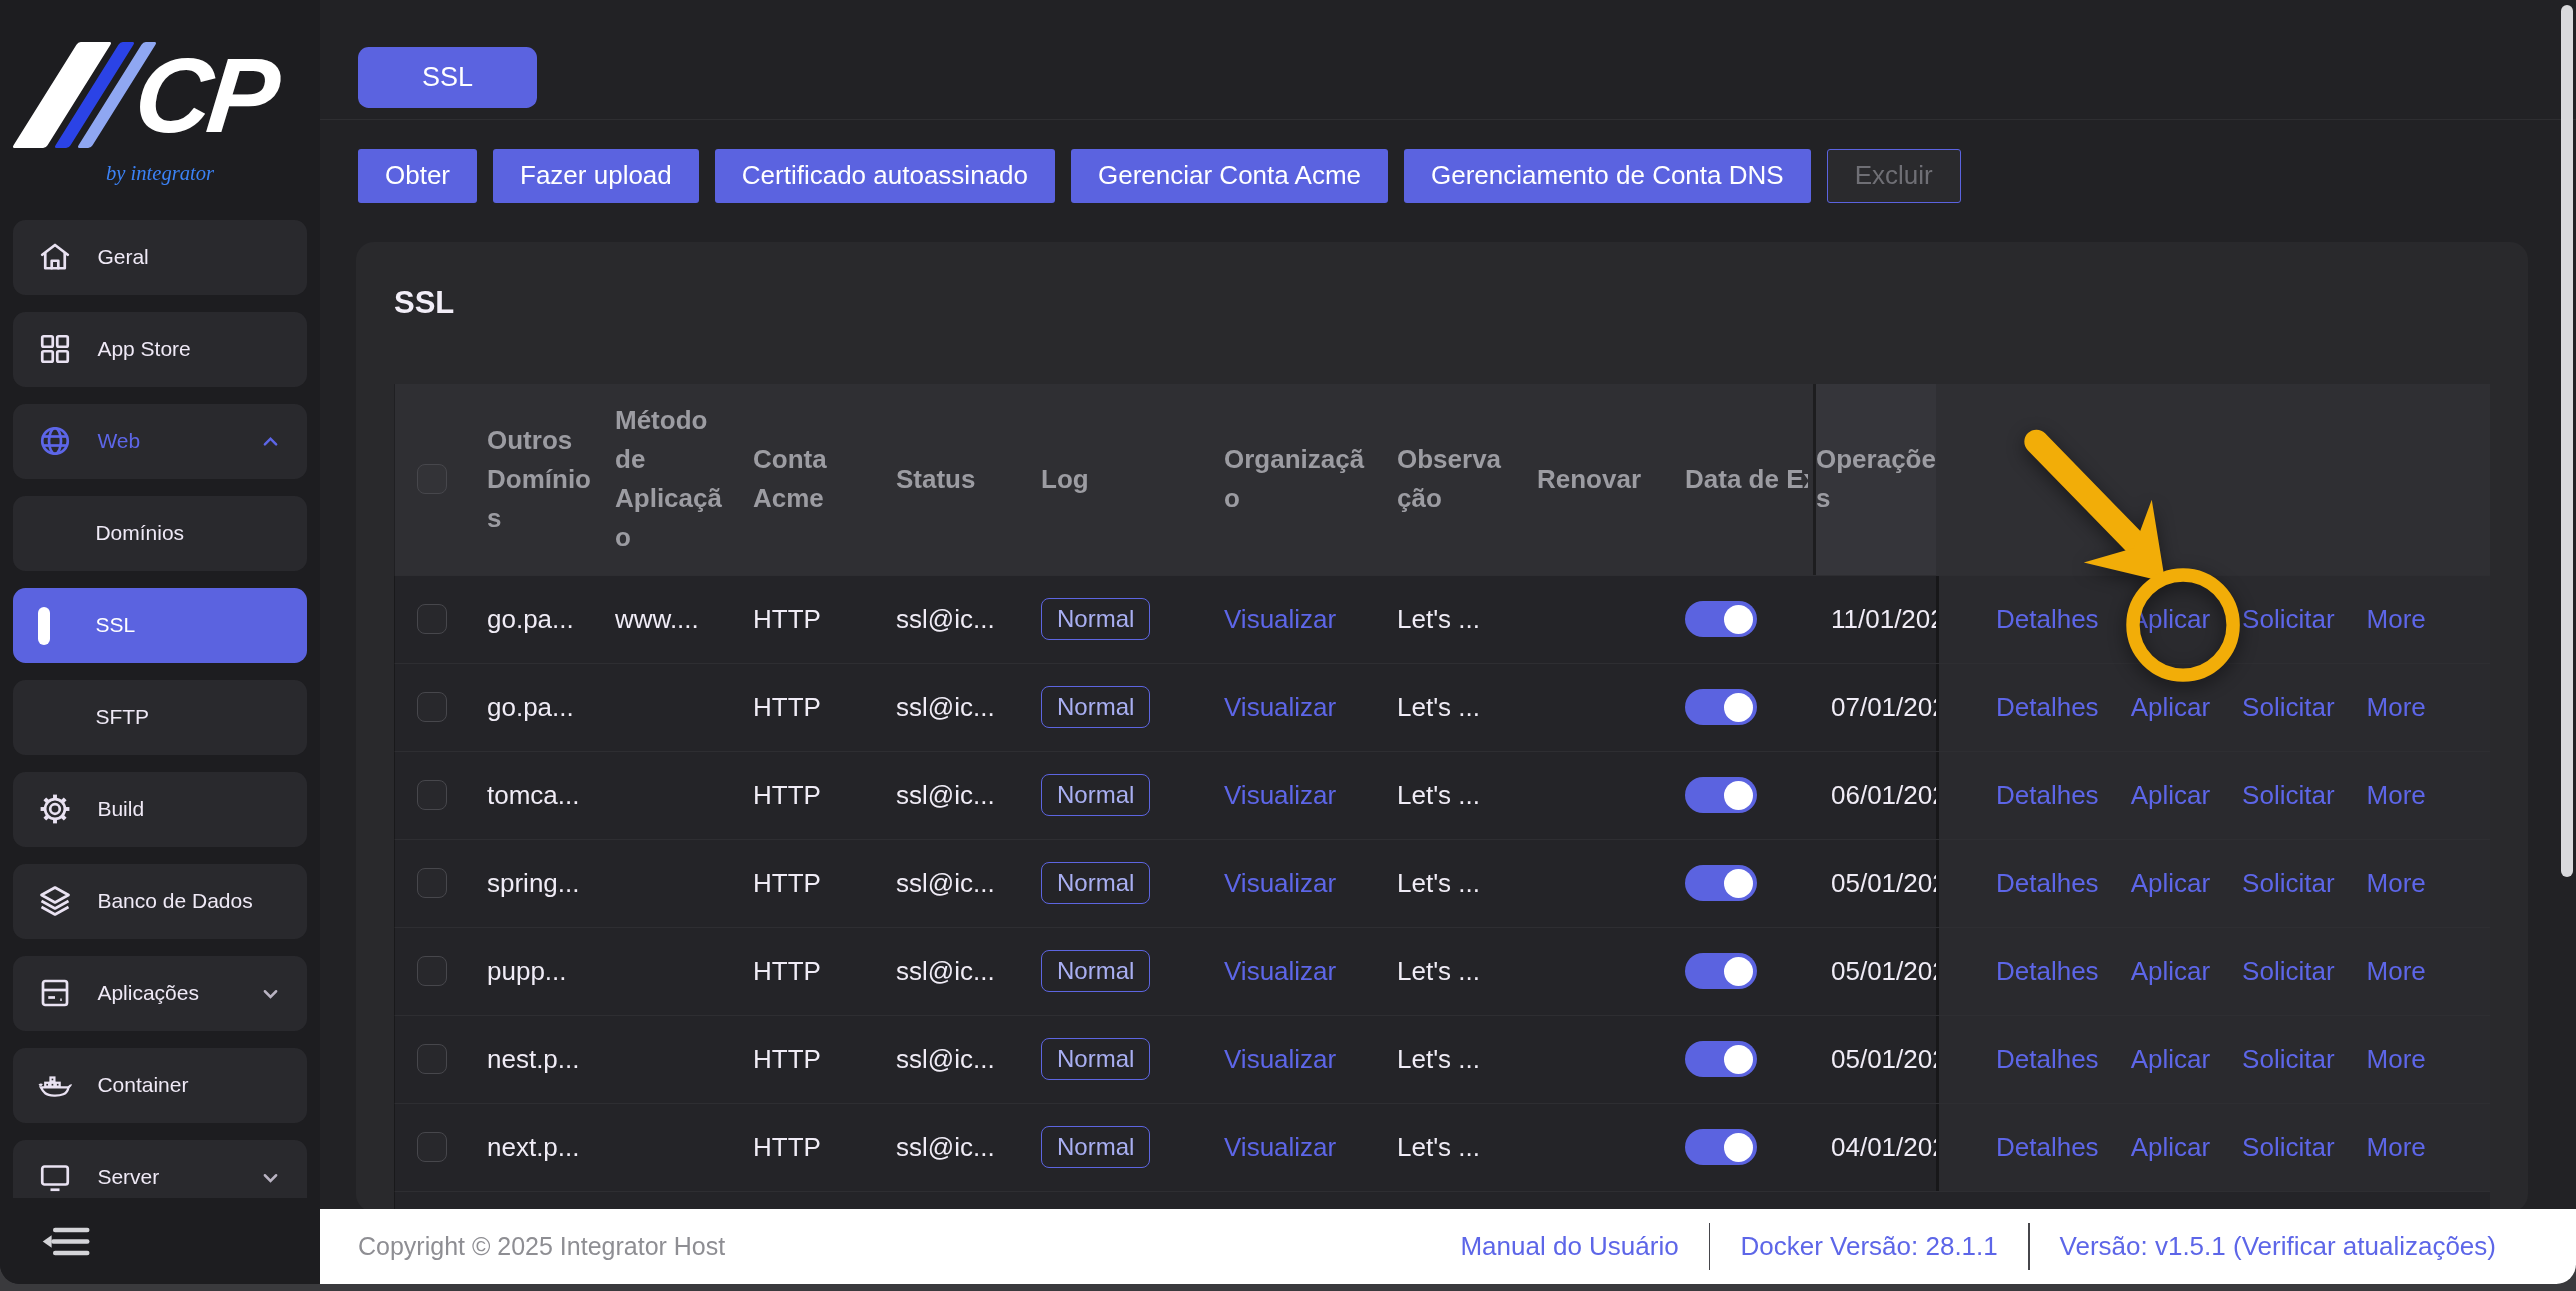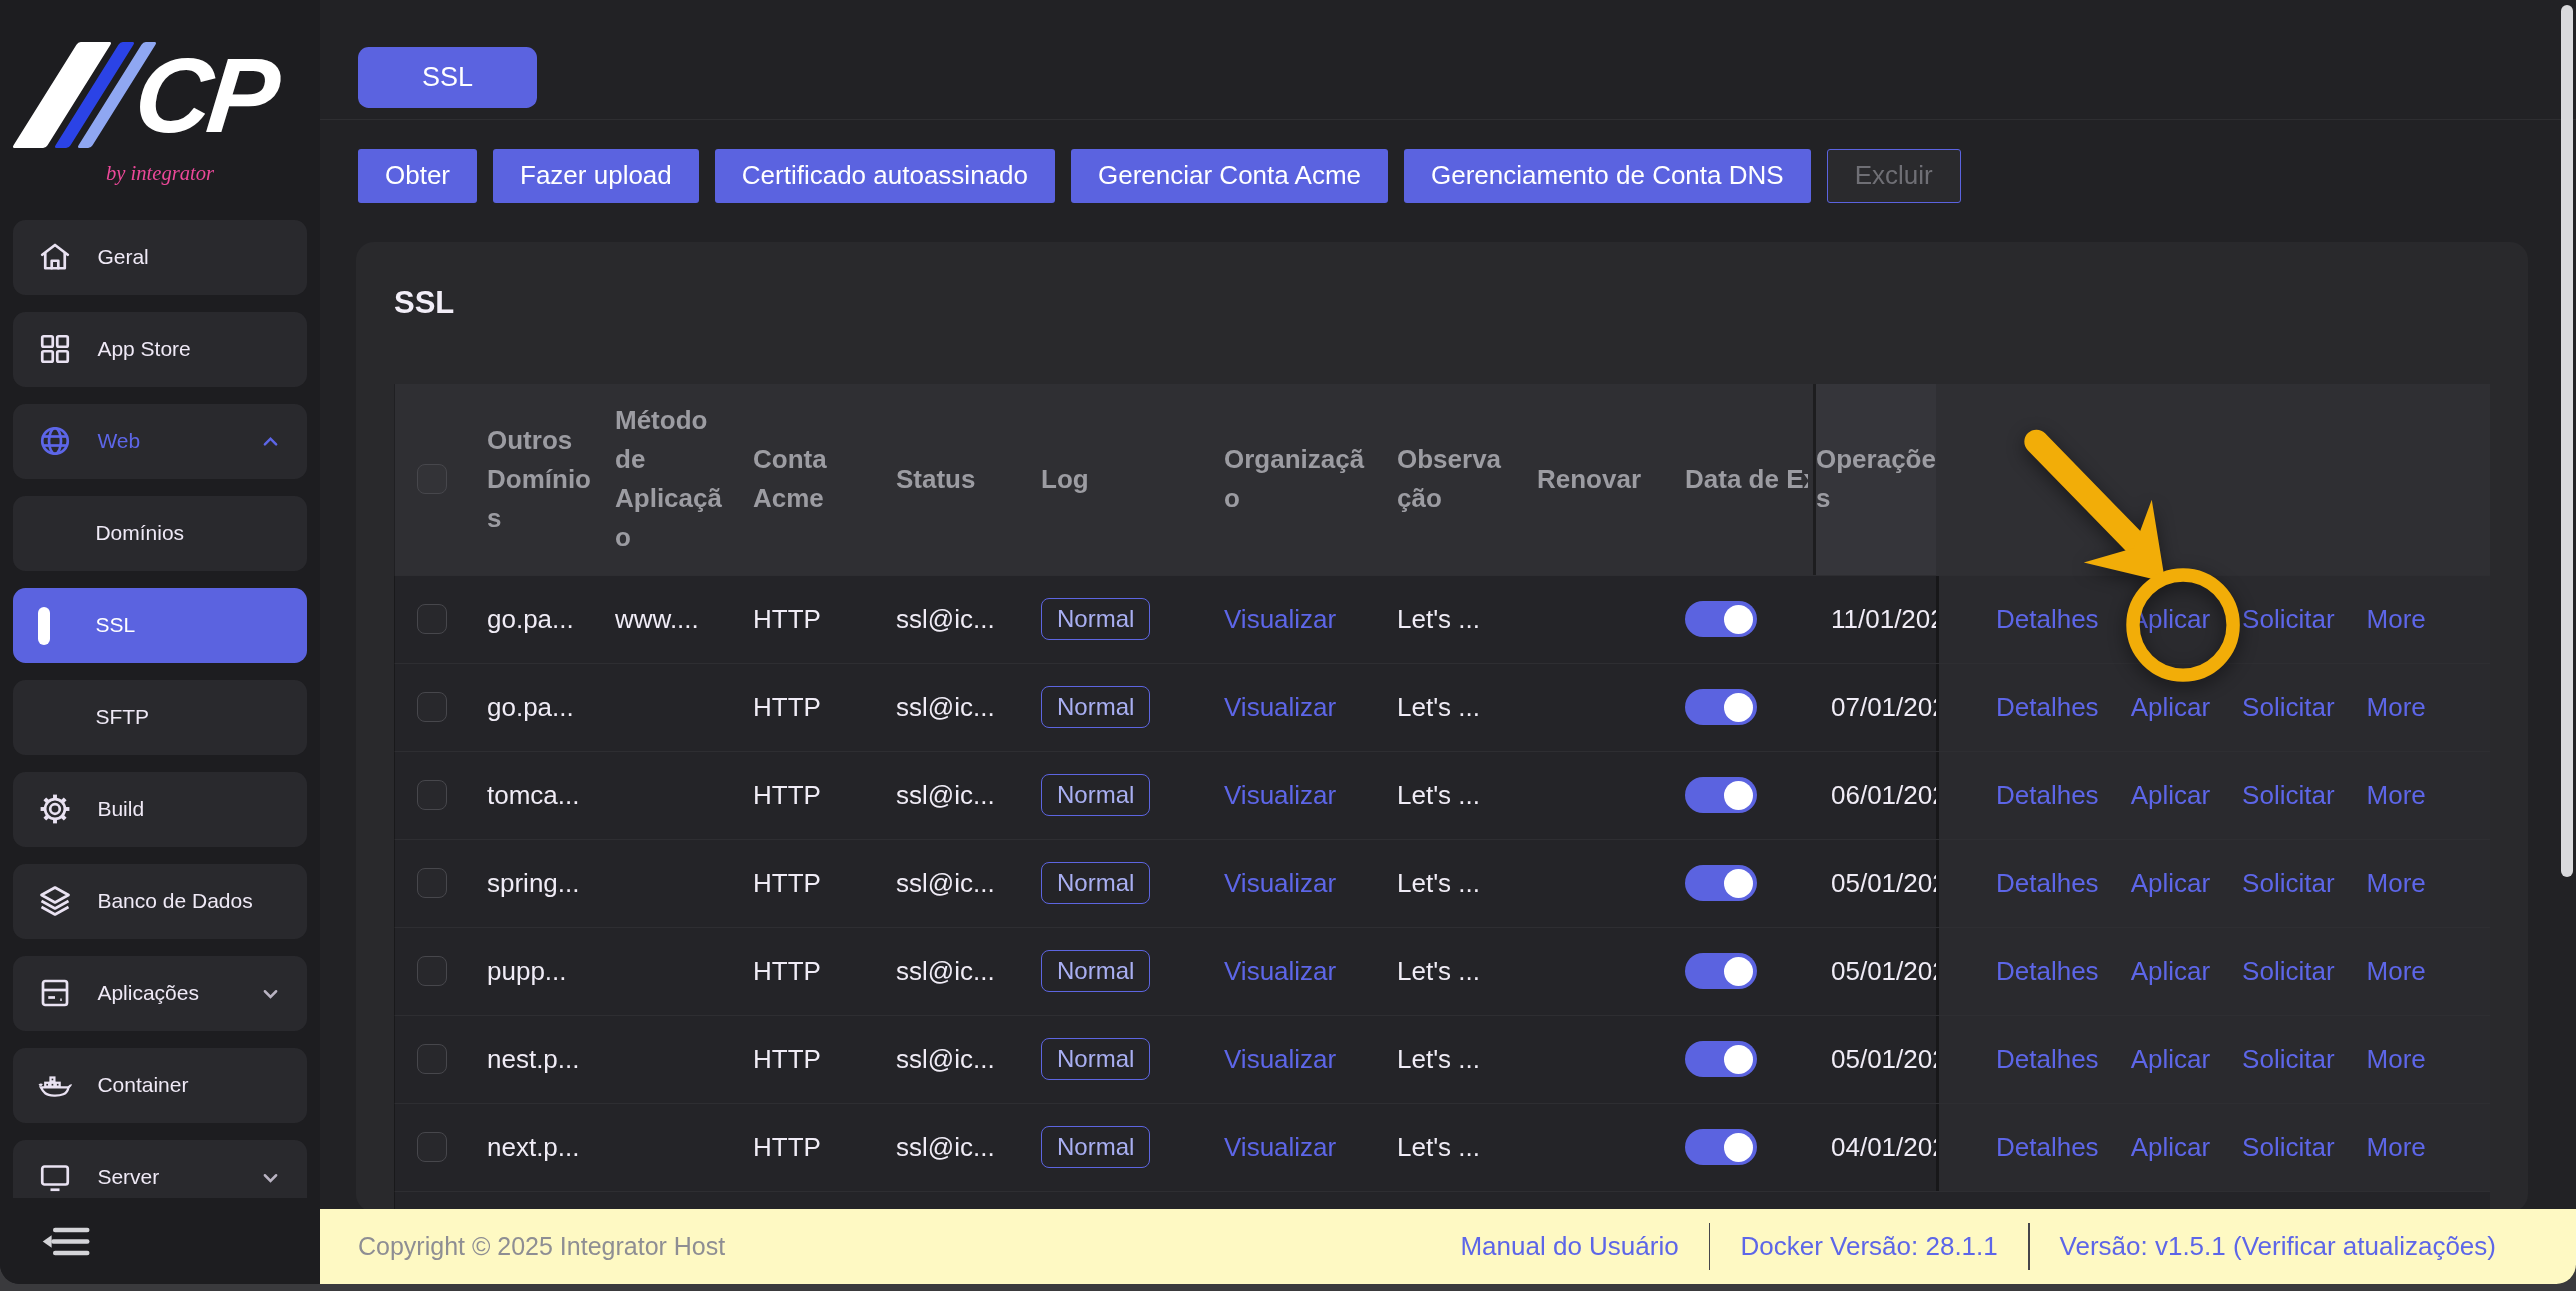--- a/index.html
+++ b/index.html
@@ -29,21 +29,21 @@
   .logo-row { display:flex; align-items:center; justify-content:center; height:125px; }
   .slash { height:106px; transform:skewX(-32deg); border-radius:2.7px; }
   .slash-white { width:34px; background:#ffffff; margin-right:8px; }
   .slash-blue { width:15px; background:#2b43e6; margin-right:7.2px; }
   .slash-light { width:14.3px; background:#8fa7f2; margin-right:12.5px; }
   .logo-text {
     color:#ffffff; font-size:106px; font-weight:bold; font-style:italic;
     letter-spacing:-4.5px; line-height:1; transform:skewX(-6deg);
   }
   .logo-tagline {
-    color:#ec4899; font-family:"Liberation Serif", serif; font-style:italic;
+    color:#3b82f6; font-family:"Liberation Serif", serif; font-style:italic;
     font-size:20.6px; text-align:center; margin-top:5.4px;
   }
   .nav { flex:1 1 auto; overflow:hidden; padding:0 13.4px; }
   .nav-item {
     position:relative;
     height:75px; margin-bottom:17px; border-radius:12.5px;
     background:#29292d; color:#efe9f6;
     display:flex; align-items:center; gap:23px;
     padding:0 23px; font-size:21px; cursor:pointer;text-align:right;
   }
@@ -131,21 +131,21 @@
     position:relative; width:72px; height:36px; border-radius:18px;
     background:#5b63e0; display:inline-block; cursor:pointer;
   }
   .toggle::after {
     content:""; position:absolute; right:3.6px; top:3.6px;
     width:29px; height:29px; border-radius:50%; background:#ffffff;
   }
   
   .footer {
     position:absolute; left:0; right:0; bottom:0; height:75px;
-    background:#fef9c3;
+    background:#ffffff;
     display:flex; align-items:center; justify-content:space-between;
     padding:0 50px 0 38px;
   }
   .footer-copy { color:#8e8e93; font-size:25px; }
   .footer-links { display:flex; align-items:center; }
   .footer-link { color:#5d66e8; font-size:26px; padding:0 30px; cursor:pointer; white-space:nowrap; }
   .footer-sep { width:1.8px; height:47px; background:#46464b; }
   
   .annotation { position:absolute; left:0; top:0; width:2576px; height:1284px; pointer-events:none; z-index:50; }
   .annotation .ink { filter:drop-shadow(0 6px 10px rgba(0,0,0,0.45)); }

